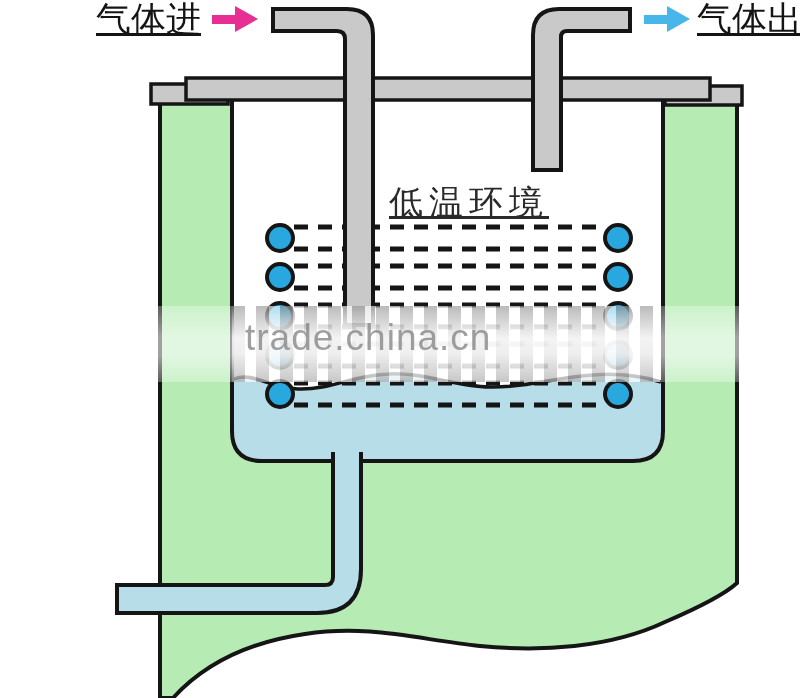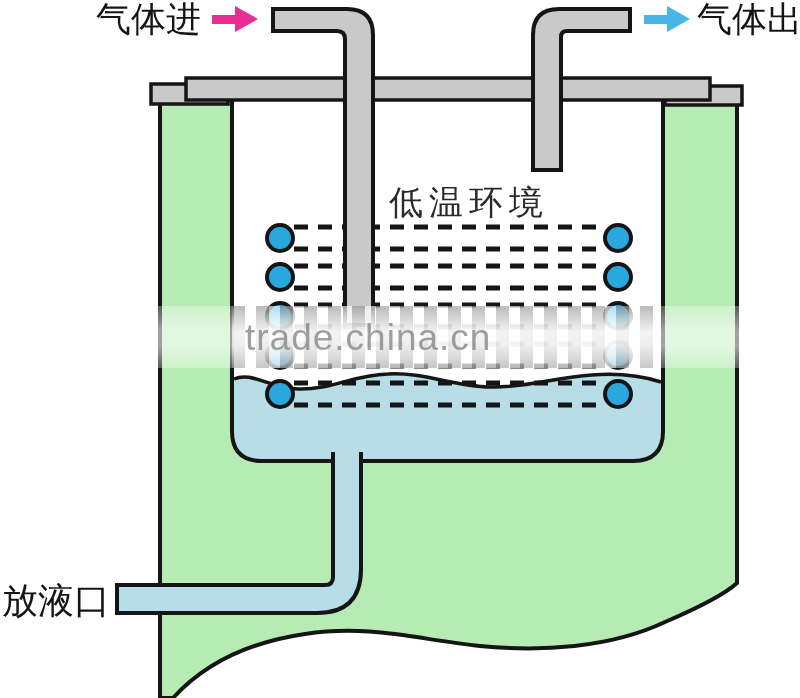--- a/index.html
+++ b/index.html
@@ -11,32 +11,32 @@
   .f-green{fill:var(--bath-green,#b6ecb4);}
   .f-pipe{fill:var(--pipe-gray,#c9c9c9);}
   .f-liquid{fill:var(--liquid-blue,#b7dde9);}
   .f-coil{fill:var(--coil-blue,#29a8df);}
   .s-ink{stroke:var(--outline,#151515);}
   .nofill{fill:none;}
   .sw4{stroke-width:4;}
   .sw35{stroke-width:3.5;}
   .coil-dash{stroke:var(--outline,#151515);stroke-width:5;stroke-dasharray:14 10;}
 
-  .lbl{position:absolute;color:#141414;white-space:nowrap;line-height:1.1;}
+  .lbl{position:absolute;color:#141414;white-space:nowrap;line-height:1.1;text-decoration:underline;}
   .lbl-gas{font-size:35px;}
   .lbl-env{font-size:34px;letter-spacing:6px;color:#2a2a2a;}
   .lbl-drain{font-size:36px;}
 
   .arrow{position:absolute;display:flex;align-items:center;height:26px;}
   .arrow .tail{width:23px;height:9px;background:currentColor;}
   .arrow .head{width:0;height:0;border-top:13px solid transparent;
                border-bottom:13px solid transparent;border-left:23px solid currentColor;}
 
   
-  .wm-band{position:absolute;left:150px;top:306px;width:592px;height:62px;
+  .wm-band{position:absolute;left:150px;top:306px;width:592px;height:76px;
            background:linear-gradient(180deg,rgba(255,255,255,.3),rgba(255,255,255,.6) 40%,
                        rgba(255,255,255,.6) 65%,rgba(255,255,255,.3));}
   .wm-streaks{position:absolute;left:82px;top:0;width:428px;height:100%;
            background:
              linear-gradient(180deg,rgba(255,255,255,.15) 0%,rgba(255,255,255,.85) 42%,
                              rgba(255,255,255,.8) 62%,rgba(255,255,255,.3) 100%),
              repeating-linear-gradient(90deg,rgba(55,55,55,.4) 0 13px,rgba(255,255,255,.35) 13px 24px);}
   .wm-text{position:absolute;left:95px;top:11px;font-size:37px;color:#8a8a8a;opacity:.82;
            letter-spacing:1px;font-family:"Liberation Sans","DejaVu Sans",sans-serif;}
 </style>
@@ -118,14 +118,13 @@
   </div>
 
   <div class="arrow" style="left: 644px; top: 6px; color: rgb(73, 182, 233);">
     <span class="tail"></span>
     <span class="head"></span>
   </div>
   <div class="lbl lbl-gas" style="left:697px;top:0px;">气体出</div>
 
   <div class="lbl lbl-env" style="left:389px;top:184px;">低温环境</div>
 
-  <div class="lbl lbl-drain" style="left:2px;top:581px;">放液口</div>
 </div>
 
 </body></html>

